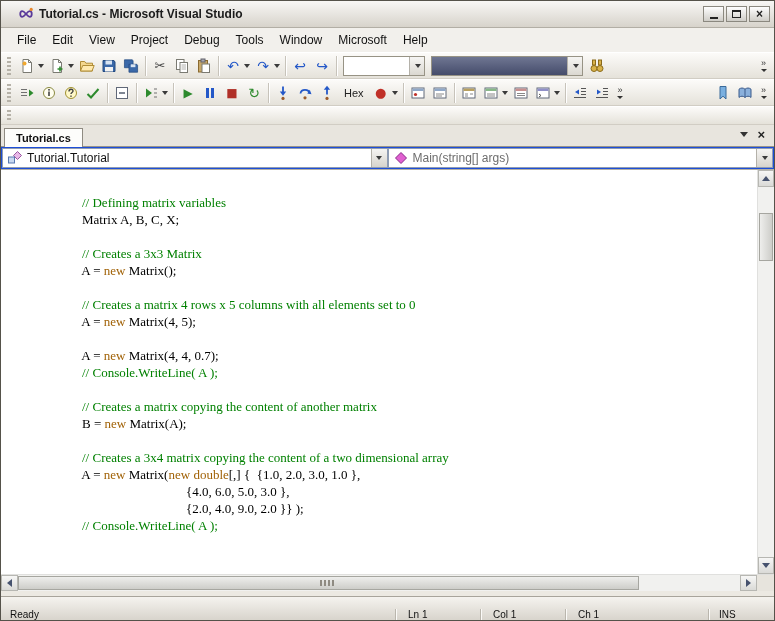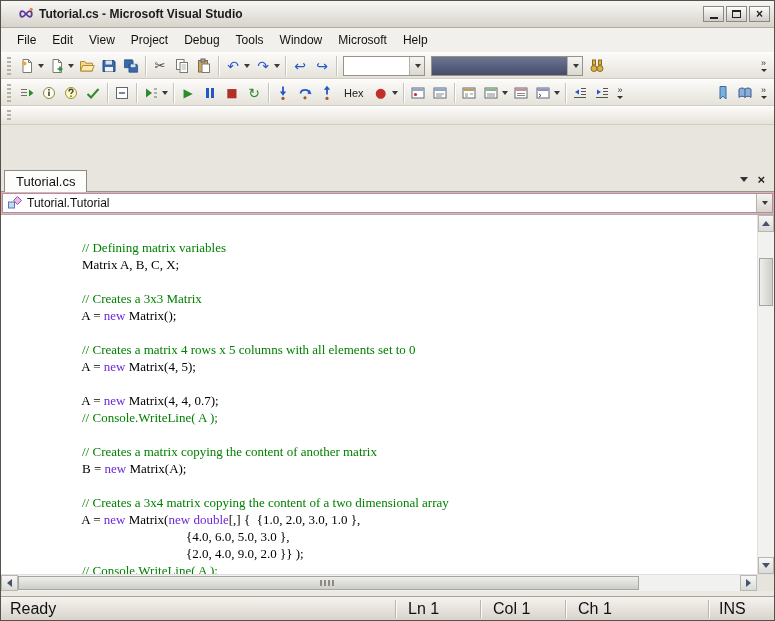--- a/index.html
+++ b/index.html
@@ -48,45 +48,45 @@
   .tb-overflow{display:flex;flex-direction:column;align-items:center;justify-content:center;
     width:13px;font-size:9px;line-height:.9;color:#333;margin:0 1px;}
   .ovf-caret{width:0;height:0;border-left:3px solid rgba(0,0,0,0);border-right:3px solid rgba(0,0,0,0);
     border-top:3px solid #333;margin-top:1px;}
   .spacer{flex:1;}
 
   
   .tabstrip{flex:0 0 22px;display:flex;align-items:flex-end;background:#e8e5de;
     padding-left:3px;border-bottom:1px solid #98948a;}
   .doc-tab{background:#fdfdfb;border:1px solid #8f8b82;border-bottom:none;
-    padding:3px 11px;font-weight:normal;font-size:13px;position:relative;top:1px;margin-top:44px;}
+    padding:3px 11px;font-weight:bold;font-size:11px;position:relative;top:1px;}
   .tab-controls{margin-left:auto;display:flex;align-items:center;gap:9px;padding:0 9px 5px 0;}
   .tab-caret{width:0;height:0;border-left:4px solid rgba(0,0,0,0);border-right:4px solid rgba(0,0,0,0);
     border-top:5px solid #333;}
   .tab-close{font-weight:bold;font-size:13px;line-height:1;color:#222;}
 
   
-  .navbar{flex:0 0 23px;display:flex;align-items:center;background:#fca5a5;
+  .navbar{flex:0 0 23px;display:flex;align-items:center;background:#1d4ed8;
     padding:1px;border-bottom:1px solid #b3afa6;}
   .nav-combo{flex:1;height:20px;border:1px solid #8f9cb2;background:#fff;
     display:flex;align-items:center;padding-left:4px;gap:4px;overflow:hidden;}
   .nav-ico{width:16px;height:16px;flex:0 0 16px;}
   .nav-combo .txt{flex:1;font-size:12px;white-space:nowrap;overflow:hidden;}
   .nav-combo.member .txt{color:#6d6d6d;}
   .nav-arrow{width:16px;align-self:stretch;background:linear-gradient(#f5f4f2,#d7d4cd);
     border-left:1px solid #b4b1a9;display:flex;align-items:center;justify-content:center;flex:0 0 16px;}
   .nav-arrow .caret{margin:0;}
 
   
   .editor-main{flex:1;display:flex;background:#fff;overflow:hidden;}
   .code-area{flex:1;padding:24px 0 0 42px;overflow:hidden;
     font-family:Liberation Serif, serif;font-size:13px;line-height:17px;}
   .cl{height:17px;white-space:pre;}
   .tok-comment{color:#008000;}
-  .tok-keyword{color:#6d28d9;}
+  .tok-keyword{color:#a16207;}
   .tok-plain{color:#000000;}
 
   
   .vscroll{flex:0 0 17px;background:#f1f1ef;border-left:1px solid #e0e0de;display:flex;flex-direction:column;}
   .sbtn{flex:0 0 17px;background:linear-gradient(#f7f7f6,#dadad7);border:1px solid #b7b7b2;
     display:flex;align-items:center;justify-content:center;}
   .vtrack{flex:1;position:relative;}
   .vthumb{position:absolute;top:26px;left:1px;right:1px;height:48px;
     background:linear-gradient(90deg,#eeeeec,#cdcdc9);border:1px solid #a6a6a0;}
   .hscroll-row{flex:0 0 17px;display:flex;background:#f1f1ef;border-top:1px solid #e0e0de;}
@@ -100,22 +100,22 @@
     background:repeating-linear-gradient(90deg,#8f8b82 0 2px,rgba(0,0,0,0) 2px 4px);}
   .scroll-corner{flex:0 0 17px;background:#e7e4dd;}
   .tri{width:0;height:0;}
   .tri-up{border-left:4px solid rgba(0,0,0,0);border-right:4px solid rgba(0,0,0,0);border-bottom:5px solid #46526e;}
   .tri-down{border-left:4px solid rgba(0,0,0,0);border-right:4px solid rgba(0,0,0,0);border-top:5px solid #46526e;}
   .tri-left{border-top:4px solid rgba(0,0,0,0);border-bottom:4px solid rgba(0,0,0,0);border-right:5px solid #46526e;}
   .tri-right{border-top:4px solid rgba(0,0,0,0);border-bottom:4px solid rgba(0,0,0,0);border-left:5px solid #46526e;}
 
   
   .gap-strip{flex:0 0 5px;background:#ece9e2;}
-  .statusbar{flex:0 0 24px;display:flex;align-items:center;
-    background:linear-gradient(#f5f3ef,#d8d4cc);border-top:1px solid #a8a49b;font-size:16px;}
+  .statusbar{flex:0 0 24px;display:flex;align-items:flex-end;
+    background:linear-gradient(#f5f3ef,#d8d4cc);border-top:1px solid #a8a49b;font-size:10px;}
   .sb-ready{flex:1;display:flex;align-items:center;padding-left:9px;}
   .sb-cell{width:85px;display:flex;align-items:center;padding-left:12px;
     border-left:1px solid #bab6ad;box-shadow:inset 1px 0 0 #fbfaf8;}
   .sb-spacer{width:58px;border-left:1px solid #bab6ad;box-shadow:inset 1px 0 0 #fbfaf8;}
   .sb-ins{width:50px;display:flex;align-items:center;padding-left:10px;
     border-left:1px solid #bab6ad;box-shadow:inset 1px 0 0 #fbfaf8;}
   .sb-grip{width:16px;background:repeating-linear-gradient(135deg,rgba(0,0,0,0) 0 3px,#9c988f 3px 5px);}
 </style>
 </head>
 <body>
@@ -491,20 +491,29 @@
     </span>
   </div>
 
   <div class="navbar">
     <span class="nav-combo">
       <span class="nav-ico"><svg viewBox="0 0 16 16" width="16" height="16">
             <path d="M10.5 1.5l4 4-4 4-4-4z" fill="#e8b8e8" stroke="#9858a0"></path>
             <rect x="1.5" y="7" width="6" height="6" fill="#c8d8f0" stroke="#5878b0"></rect>
           </svg></span>
       <span class="txt">Tutorial.Tutorial</span>
+      <span class="nav-arrow">
+          <span class="caret"></span>
+        </span>
+    </span>
+    <span class="nav-combo member">
+      <span class="nav-ico"><svg viewBox="0 0 16 16" width="16" height="16">
+            <path d="M8 2.5L13.5 8 8 13.5 2.5 8z" fill="#e060d0" stroke="#8a2a8a"></path>
+          </svg></span>
+      <span class="txt">Main(string[] args)</span>
       <span class="nav-arrow">
           <span class="caret"></span>
         </span>
     </span>
   </div>
 
   <div class="editor-main">
     <div class="code-area">
         <div class="cl">            <span class="tok-comment">// Defining matrix variables</span></div>
         <div class="cl">            <span class="tok-plain">Matrix A, B, C, X;</span></div>

